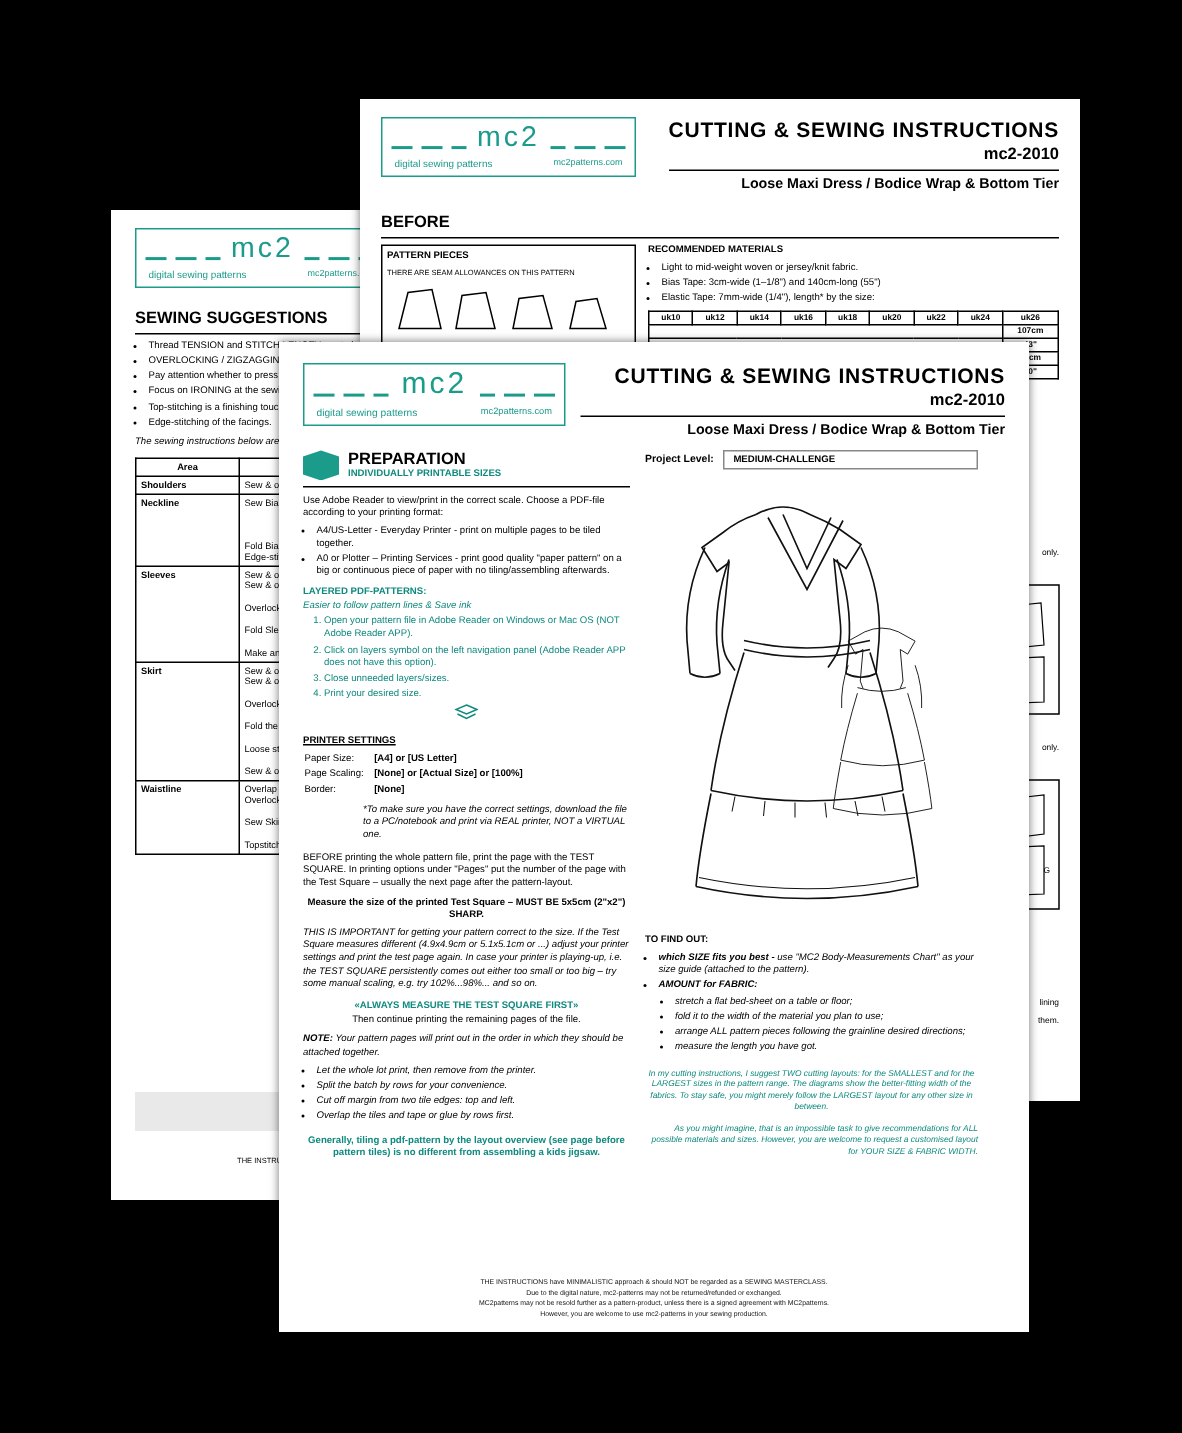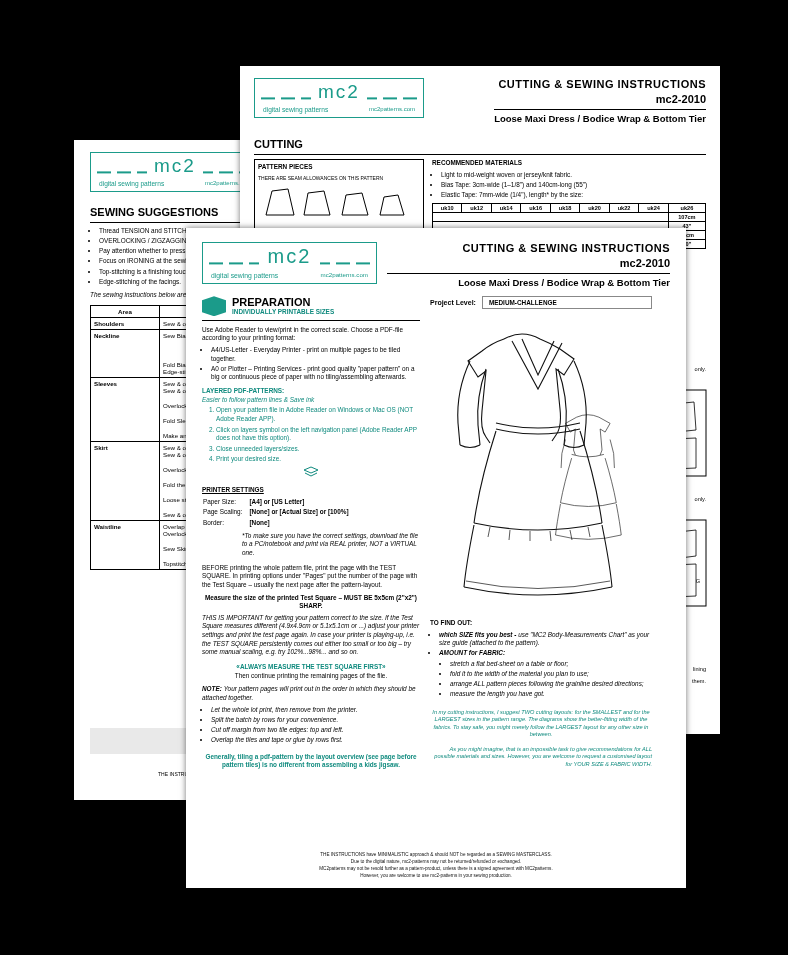--- a/index.html
+++ b/index.html
@@ -24,21 +24,21 @@
   .logo .word{position:absolute;left:50%;top:6%;transform:translateX(-50%);
       color:#1b9b8a;font-weight:normal;letter-spacing:2px;}
   .logo .sub{position:absolute;left:8px;bottom:4px;color:#1b9b8a;}
   .logo .mc2{position:absolute;right:8px;bottom:5px;color:#1b9b8a;}
 
   .teal{color:#0f8a7e;}
   .hr{border:0;border-top:1px solid #000;margin:4px 0;}
 
   
   .title-right{text-align:right;}
-  .h-title{font-size:11px;font-weight:bold;letter-spacing:.5px;color:#000;}
+  .h-title{font-size:14px;font-weight:bold;letter-spacing:.5px;color:#000;}
   .h-code{font-size:11px;font-weight:bold;color:#000;}
   .h-sub{font-size:9.5px;font-weight:bold;color:#000;}
   .sec{font-size:11px;font-weight:bold;}
   .tiny{font-size:6.4px;line-height:1.35;}
   .tiny2{font-size:5.6px;line-height:1.3;}
   .xtiny{font-size:5px;line-height:1.25;}
   ul.b{margin:2px 0 2px 9px;padding:0;}
   ul.b li{margin:0 0 1.5px 0;}
 
   
@@ -203,21 +203,21 @@
           <div class="mc2" style="font-size:6px;">mc2patterns.com</div>
         </div>
         <div class="title-right">
           <div class="h-title">CUTTING  &amp;  SEWING   INSTRUCTIONS</div>
           <div class="h-code" style="margin-top:3px;">mc2-2010</div>
           <div style="border-top:1px solid #000;margin:4px 0 3px 0;"></div>
           <div class="h-sub">Loose Maxi Dress / Bodice Wrap &amp; Bottom Tier</div>
         </div>
       </div>
 
-      <div class="sec" style="margin-top:14px;">CUTTING</div>
+      <div class="sec" style="margin-top:14px;">BEFORE</div>
       <hr class="hr">
 
       <div class="cut-cols">
         <div class="pp">
           <div class="tiny bold">PATTERN PIECES</div>
           <div class="xtiny" style="margin-top:3px;">THERE  ARE   SEAM   ALLOWANCES   ON  THIS  PATTERN</div>
           <svg width="160" height="40" viewBox="0 0 160 40">
             <path d="M8 34 L14 10 L30 8 L36 34 Z" fill="none" stroke="#000" stroke-width="1"></path>
             <path d="M46 34 L50 12 L66 10 L72 34 Z" fill="none" stroke="#000" stroke-width="1"></path>
             <path d="M84 34 L88 14 L104 12 L110 34 Z" fill="none" stroke="#000" stroke-width="1"></path>

